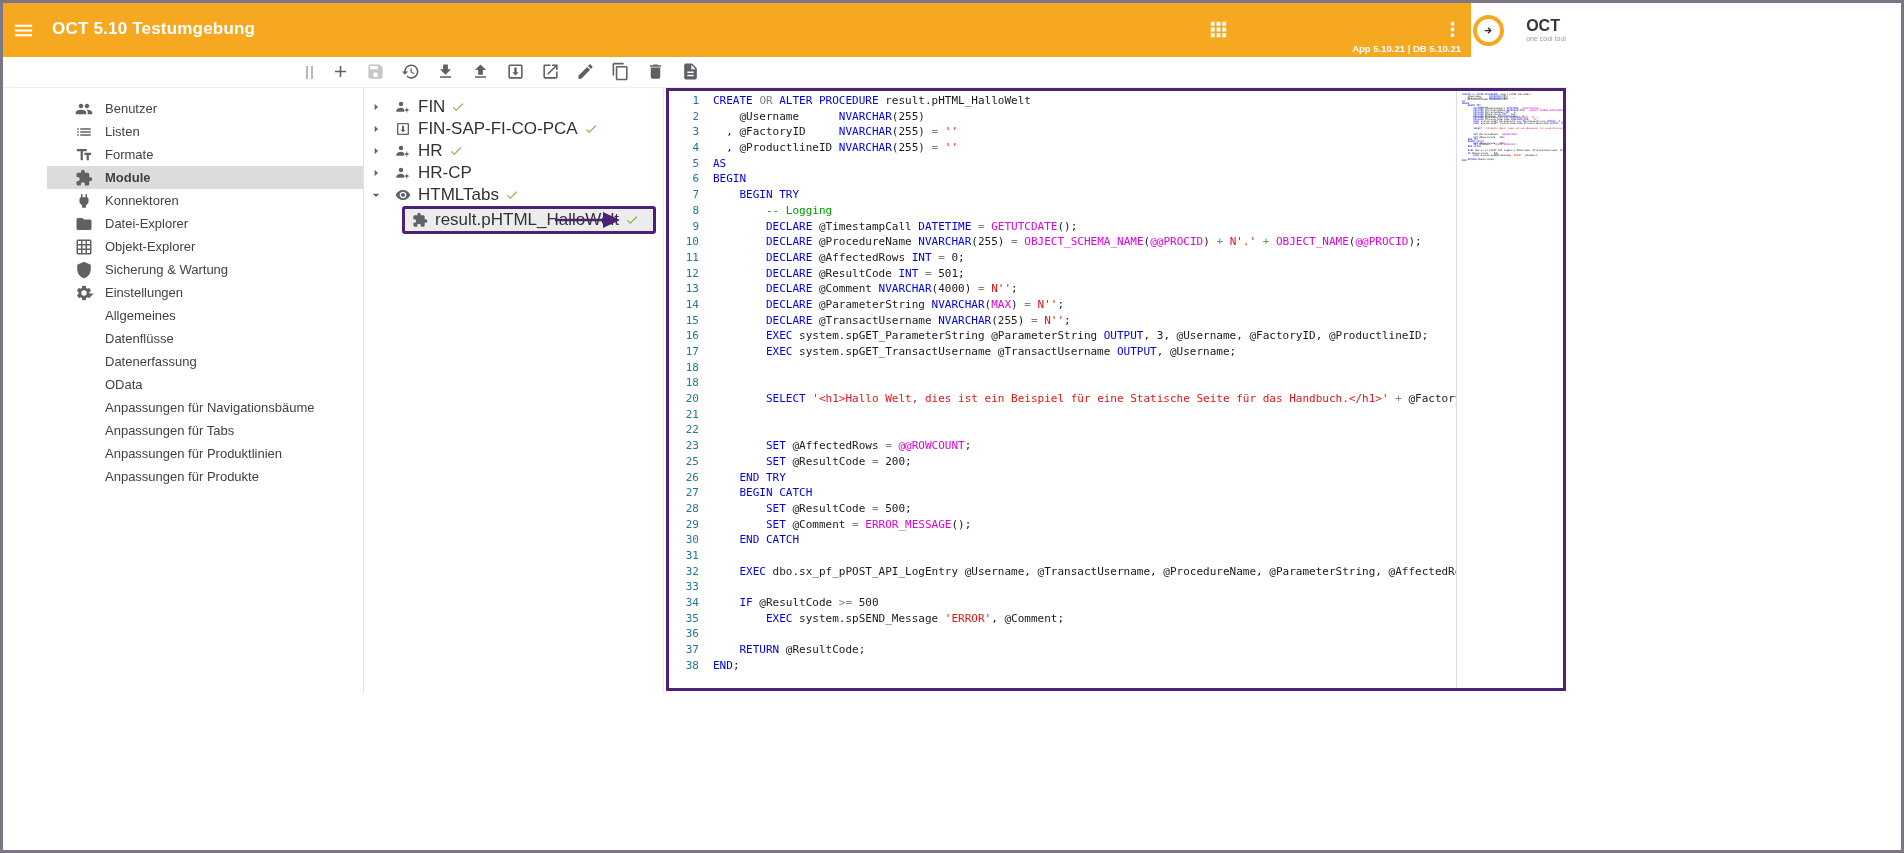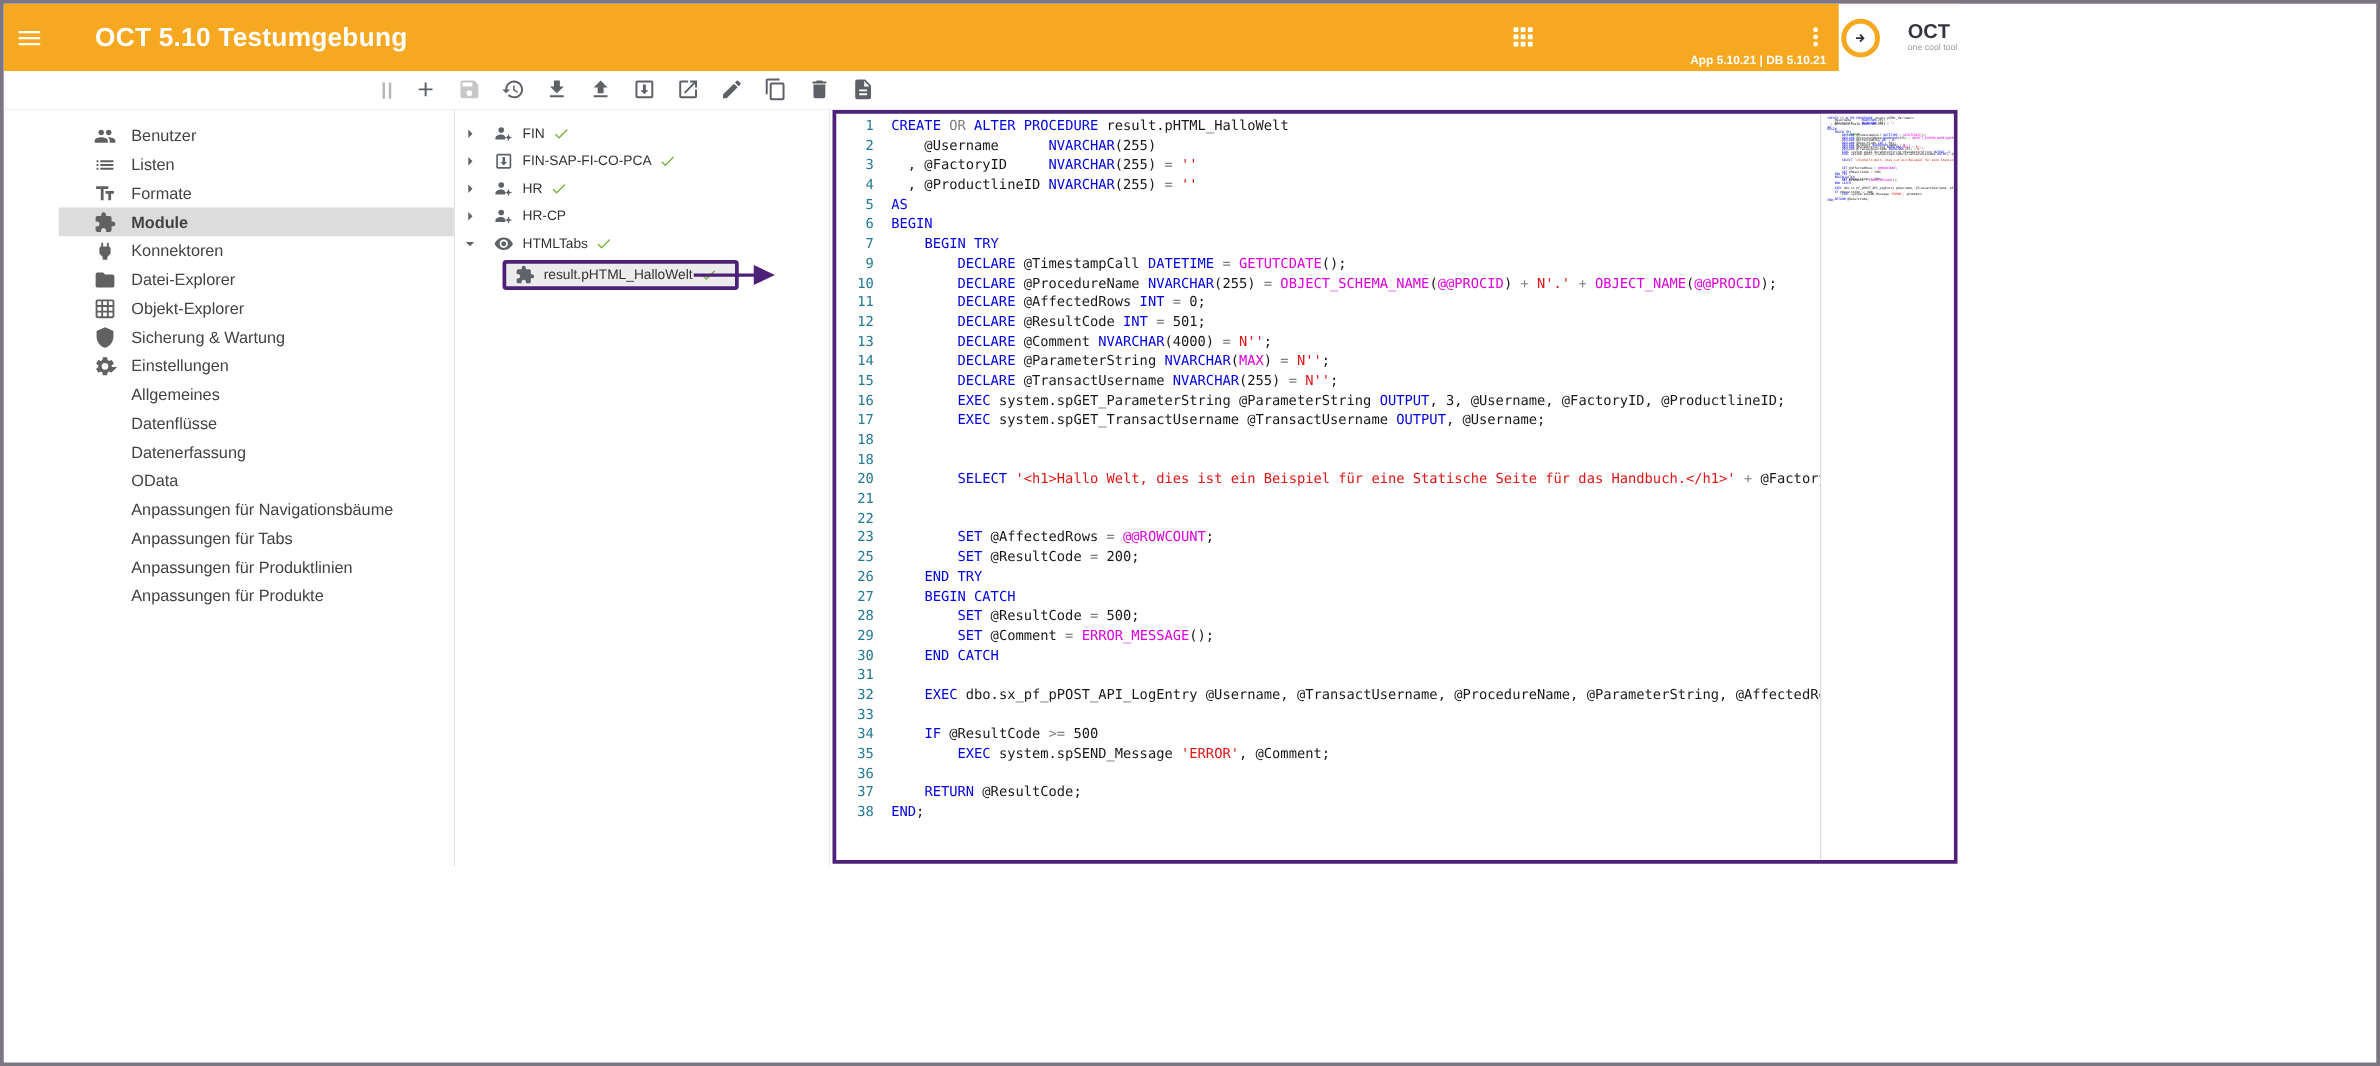--- a/index.html
+++ b/index.html
@@ -2,21 +2,21 @@
 <html><head>
 <meta charset="utf-8">
 <style>
   html,body{margin:0;padding:0;background:#ffffff;font-family:"Liberation Sans",sans-serif;}
   .frame{position:relative;width:1904px;height:853px;box-sizing:border-box;border:3px solid #7c7684;background:#fff;overflow:hidden;}
   .app{position:absolute;left:0;top:0;width:1565px;height:690px;background:#fff;}
 
   
   .topbar{position:relative;height:54px;background:#f6a821;color:#fff;}
   .burger{position:absolute;left:9px;top:16px;width:23px;height:23px;color:#fff;cursor:pointer;}
-  .title{position:absolute;left:73px;top:16px;font-size:21px;font-weight:bold;letter-spacing:.2px;white-space:nowrap;}
+  .title{position:absolute;left:49px;top:16px;font-size:17px;font-weight:bold;letter-spacing:.2px;white-space:nowrap;}
   .crumb{position:absolute;left:256px;top:20px;font-size:13px;font-weight:600;white-space:nowrap;margin-top:48px;}
   .apps-ic{position:absolute;right:338px;top:15px;width:23px;height:23px;color:#fff;cursor:pointer;}
   .dots-ic{position:absolute;right:104px;top:15px;width:23px;height:23px;color:#fff;cursor:pointer;}
   .version{position:absolute;right:107px;bottom:3px;font-size:9.5px;font-weight:bold;white-space:nowrap;margin-left:20px;}
   .logo-box{position:absolute;right:0;top:0;width:97px;height:54px;background:#fff;display:flex;align-items:center;justify-content:center;gap:22px;}
   .logo-circle{width:31px;height:31px;border:4px solid #f6a821;border-radius:50%;box-sizing:border-box;display:flex;align-items:center;justify-content:center;color:#2e2e3a;}
   .logo-circle .ic-wrap{width:15px;height:15px;}
   .logo-text{display:flex;flex-direction:column;line-height:1.1;}
   .logo-text .oct{font-size:16px;font-weight:bold;color:#35353f;}
   .logo-text .tag{font-size:7px;color:#9a9aa0;white-space:nowrap;}
@@ -33,21 +33,21 @@
   .main{position:relative;display:flex;height:605px;}
 
   .sidebar{width:317px;flex:none;border-right:1px solid #e3e3e3;box-sizing:border-box;padding-top:9px;margin-left:44px;}
   .side-item{height:23px;display:flex;align-items:center;font-size:13px;color:#424242;cursor:pointer;position:relative;white-space:nowrap;}
   .side-item .ic-wrap{width:18px;height:18px;color:#616161;margin-left:28px;margin-right:12px;flex:none;}
   .side-item.sub{padding-left:58px;}
   .side-item.selected{background:#dcdcdc;font-weight:bold;}
   .side-caret{position:absolute;left:6px;top:5px;width:14px;height:14px;color:#555;}
 
   .tree{width:300px;flex:none;border-right:1px solid #e9e9e9;box-sizing:border-box;padding-top:8px;position:relative;}
-  .tree-row{height:22px;display:flex;align-items:center;font-size:11px;color:#333;cursor:pointer;white-space:nowrap;}
+  .tree-row{height:22px;display:flex;align-items:center;font-size:17px;color:#333;cursor:pointer;white-space:nowrap;}
   .tree-row .arr{width:14px;height:14px;color:#555;margin-left:10px;flex:none;}
   .tree-row .ic-wrap{width:16px;height:16px;color:#5f6368;margin-left:4px;margin-right:7px;flex:none;}
   .tree-row .check{width:14px;height:14px;color:#7cb342;margin-left:6px;flex:none;}
   .tree-row.child{height:28px;padding-left:38px;}
   .hl-box{display:inline-flex;align-items:center;border:3px solid #4e2179;border-radius:3px;background:#ececec;padding:1px 7px 1px 3px;}
 
   .annot-arrow{position:absolute;left:550px;top:119px;width:70px;height:26px;pointer-events:none;}
 
   
   .code-wrap{flex:1;position:relative;background:#fff;}
@@ -402,20 +402,21 @@
       <div class="code-wrap">
         <div class="editor">
           <div class="lines" id="code-lines">
               <div class="cl"><span class="ln">1</span><span class="tk-k">CREATE</span><span class="tk-t"> </span><span class="tk-o">OR</span><span class="tk-t"> </span><span class="tk-k">ALTER</span><span class="tk-t"> </span><span class="tk-k">PROCEDURE</span><span class="tk-t"> result.pHTML_HalloWelt</span></div>
               <div class="cl"><span class="ln">2</span><span class="tk-t">    @Username      </span><span class="tk-k">NVARCHAR</span><span class="tk-t">(</span><span class="tk-n">255</span><span class="tk-t">)</span></div>
               <div class="cl"><span class="ln">3</span><span class="tk-t">  , @FactoryID     </span><span class="tk-k">NVARCHAR</span><span class="tk-t">(</span><span class="tk-n">255</span><span class="tk-t">) </span><span class="tk-o">=</span><span class="tk-t"> </span><span class="tk-s">''</span></div>
               <div class="cl"><span class="ln">4</span><span class="tk-t">  , @ProductlineID </span><span class="tk-k">NVARCHAR</span><span class="tk-t">(</span><span class="tk-n">255</span><span class="tk-t">) </span><span class="tk-o">=</span><span class="tk-t"> </span><span class="tk-s">''</span></div>
               <div class="cl"><span class="ln">5</span><span class="tk-k">AS</span></div>
               <div class="cl"><span class="ln">6</span><span class="tk-k">BEGIN</span></div>
               <div class="cl"><span class="ln">7</span><span class="tk-t">    </span><span class="tk-k">BEGIN</span><span class="tk-t"> </span><span class="tk-k">TRY</span></div>
+              <div class="cl"><span class="ln">8</span><span class="tk-t">        </span><span class="tk-c">-- Logging</span></div>
               <div class="cl"><span class="ln">9</span><span class="tk-t">        </span><span class="tk-k">DECLARE</span><span class="tk-t"> @TimestampCall </span><span class="tk-k">DATETIME</span><span class="tk-t"> </span><span class="tk-o">=</span><span class="tk-t"> </span><span class="tk-f">GETUTCDATE</span><span class="tk-t">();</span></div>
               <div class="cl"><span class="ln">10</span><span class="tk-t">        </span><span class="tk-k">DECLARE</span><span class="tk-t"> @ProcedureName </span><span class="tk-k">NVARCHAR</span><span class="tk-t">(</span><span class="tk-n">255</span><span class="tk-t">) </span><span class="tk-o">=</span><span class="tk-t"> </span><span class="tk-f">OBJECT_SCHEMA_NAME</span><span class="tk-t">(</span><span class="tk-f">@@PROCID</span><span class="tk-t">) </span><span class="tk-o">+</span><span class="tk-t"> </span><span class="tk-s">N'.'</span><span class="tk-t"> </span><span class="tk-o">+</span><span class="tk-t"> </span><span class="tk-f">OBJECT_NAME</span><span class="tk-t">(</span><span class="tk-f">@@PROCID</span><span class="tk-t">);</span></div>
               <div class="cl"><span class="ln">11</span><span class="tk-t">        </span><span class="tk-k">DECLARE</span><span class="tk-t"> @AffectedRows </span><span class="tk-k">INT</span><span class="tk-t"> </span><span class="tk-o">=</span><span class="tk-t"> </span><span class="tk-n">0</span><span class="tk-t">;</span></div>
               <div class="cl"><span class="ln">12</span><span class="tk-t">        </span><span class="tk-k">DECLARE</span><span class="tk-t"> @ResultCode </span><span class="tk-k">INT</span><span class="tk-t"> </span><span class="tk-o">=</span><span class="tk-t"> </span><span class="tk-n">501</span><span class="tk-t">;</span></div>
               <div class="cl"><span class="ln">13</span><span class="tk-t">        </span><span class="tk-k">DECLARE</span><span class="tk-t"> @Comment </span><span class="tk-k">NVARCHAR</span><span class="tk-t">(</span><span class="tk-n">4000</span><span class="tk-t">) </span><span class="tk-o">=</span><span class="tk-t"> </span><span class="tk-s">N''</span><span class="tk-t">;</span></div>
               <div class="cl"><span class="ln">14</span><span class="tk-t">        </span><span class="tk-k">DECLARE</span><span class="tk-t"> @ParameterString </span><span class="tk-k">NVARCHAR</span><span class="tk-t">(</span><span class="tk-f">MAX</span><span class="tk-t">) </span><span class="tk-o">=</span><span class="tk-t"> </span><span class="tk-s">N''</span><span class="tk-t">;</span></div>
               <div class="cl"><span class="ln">15</span><span class="tk-t">        </span><span class="tk-k">DECLARE</span><span class="tk-t"> @TransactUsername </span><span class="tk-k">NVARCHAR</span><span class="tk-t">(</span><span class="tk-n">255</span><span class="tk-t">) </span><span class="tk-o">=</span><span class="tk-t"> </span><span class="tk-s">N''</span><span class="tk-t">;</span></div>
               <div class="cl"><span class="ln">16</span><span class="tk-t">        </span><span class="tk-k">EXEC</span><span class="tk-t"> system.spGET_ParameterString @ParameterString </span><span class="tk-k">OUTPUT</span><span class="tk-t">, </span><span class="tk-n">3</span><span class="tk-t">, @Username, @FactoryID, @ProductlineID;</span></div>
               <div class="cl"><span class="ln">17</span><span class="tk-t">        </span><span class="tk-k">EXEC</span><span class="tk-t"> system.spGET_TransactUsername @TransactUsername </span><span class="tk-k">OUTPUT</span><span class="tk-t">, @Username;</span></div>
               <div class="cl"><span class="ln">18</span></div>

